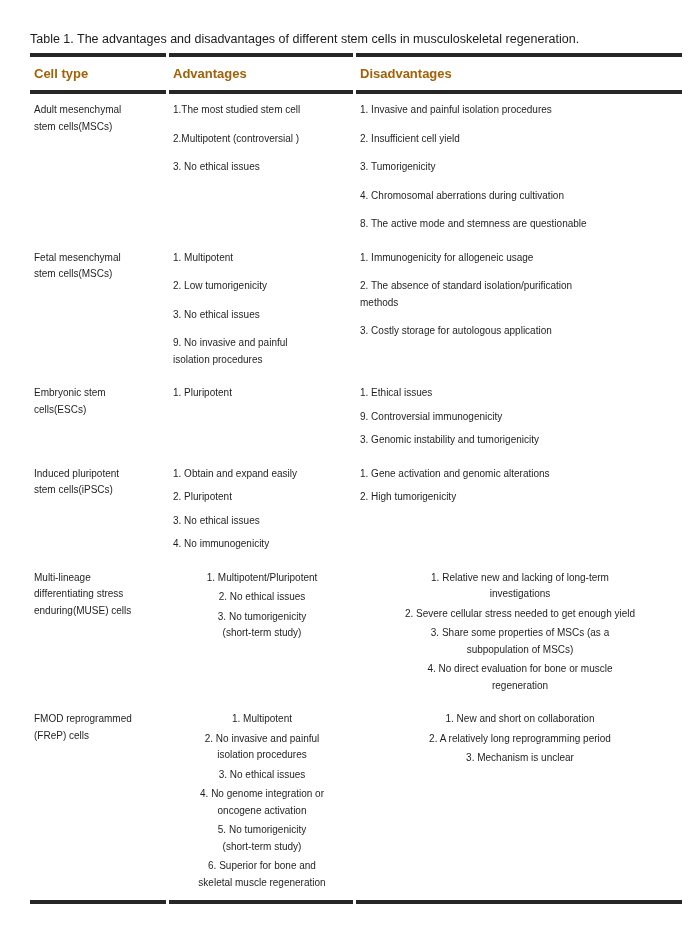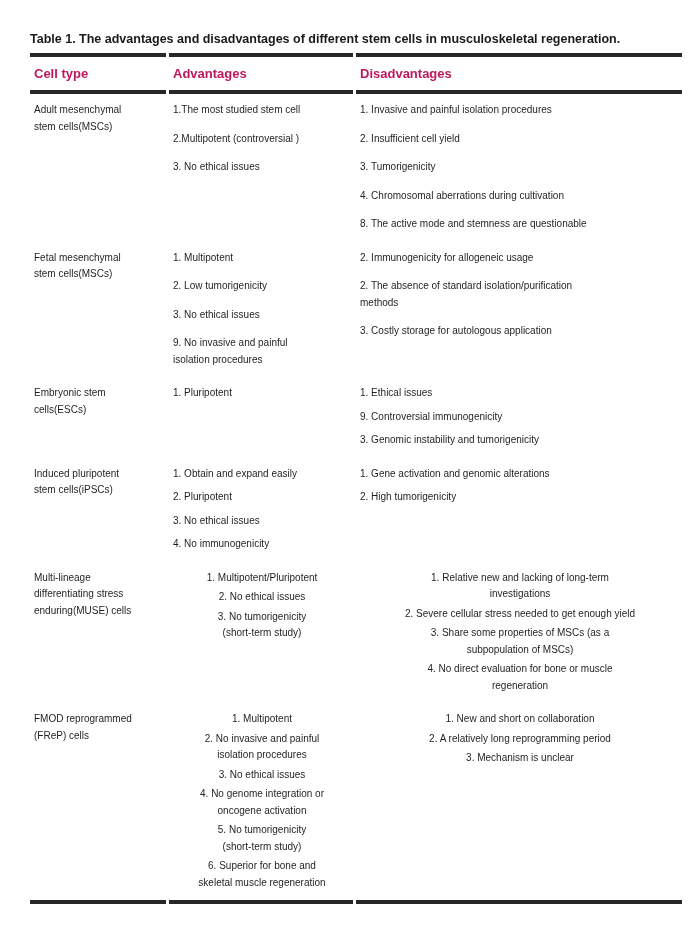--- a/index.html
+++ b/index.html
@@ -13,21 +13,21 @@
     color: #1f1f1f;
     -webkit-font-smoothing: antialiased;
   }
   .page {
     box-sizing: border-box;
     width: 698px;
     height: 931px;
     padding: 31px 22px 0 30px;
   }
   .table-title {
-    font-weight: bold;
+    font-weight: normal;
     font-size: 12.5px;
     line-height: 16px;
     white-space: nowrap;
     margin-bottom: 6px;
     color: #1a1a1a;
   }
   table.stem-table {
     border-collapse: separate;
     border-spacing: 3px 0;
     table-layout: fixed;
@@ -36,21 +36,21 @@
   }
   col.c1 { width: 136px; }
   col.c2 { width: 184px; }
   col.c3 { width: 326px; }
   th {
     border-top: 4px solid #272727;
     border-bottom: 4px solid #272727;
     text-align: left;
     font-size: 13px;
     font-weight: bold;
-    color: #be185d;
+    color: #a16207;
     padding: 9px 0 9px 4px;
     vertical-align: middle;
   }
   td {
     vertical-align: top;
     font-size: 10px;
     line-height: 16.5px;
     padding: 8px 2px 9px 4px;
     white-space: pre-line;
   }
@@ -90,21 +90,21 @@
           <td>Adult mesenchymal
 stem cells(MSCs)</td>
           <td><div class="item">1.The most studied stem cell</div><div class="item">2.Multipotent (controversial )</div><div class="item">3. No ethical issues</div></td>
           <td><div class="item">1. Invasive and painful isolation procedures</div><div class="item">2. Insufficient cell yield</div><div class="item">3. Tumorigenicity</div><div class="item">4. Chromosomal aberrations during cultivation</div><div class="item">8. The active mode and stemness are questionable</div></td>
         </tr>
         <tr class="spacing-loose">
           <td>Fetal mesenchymal
 stem cells(MSCs)</td>
           <td><div class="item">1. Multipotent</div><div class="item">2. Low tumorigenicity</div><div class="item">3. No ethical issues</div><div class="item">9. No invasive and painful
 isolation procedures</div></td>
-          <td><div class="item">2. Immunogenicity for allogeneic usage</div><div class="item">2. The absence of standard isolation/purification
+          <td><div class="item">1. Immunogenicity for allogeneic usage</div><div class="item">2. The absence of standard isolation/purification
 methods</div><div class="item">3. Costly storage for autologous application</div></td>
         </tr>
         <tr class="spacing-medium">
           <td>Embryonic stem
 cells(ESCs)</td>
           <td><div class="item">1. Pluripotent</div></td>
           <td><div class="item">1. Ethical issues</div><div class="item">9. Controversial immunogenicity</div><div class="item">3. Genomic instability and tumorigenicity</div></td>
         </tr>
         <tr class="spacing-medium">
           <td>Induced pluripotent

